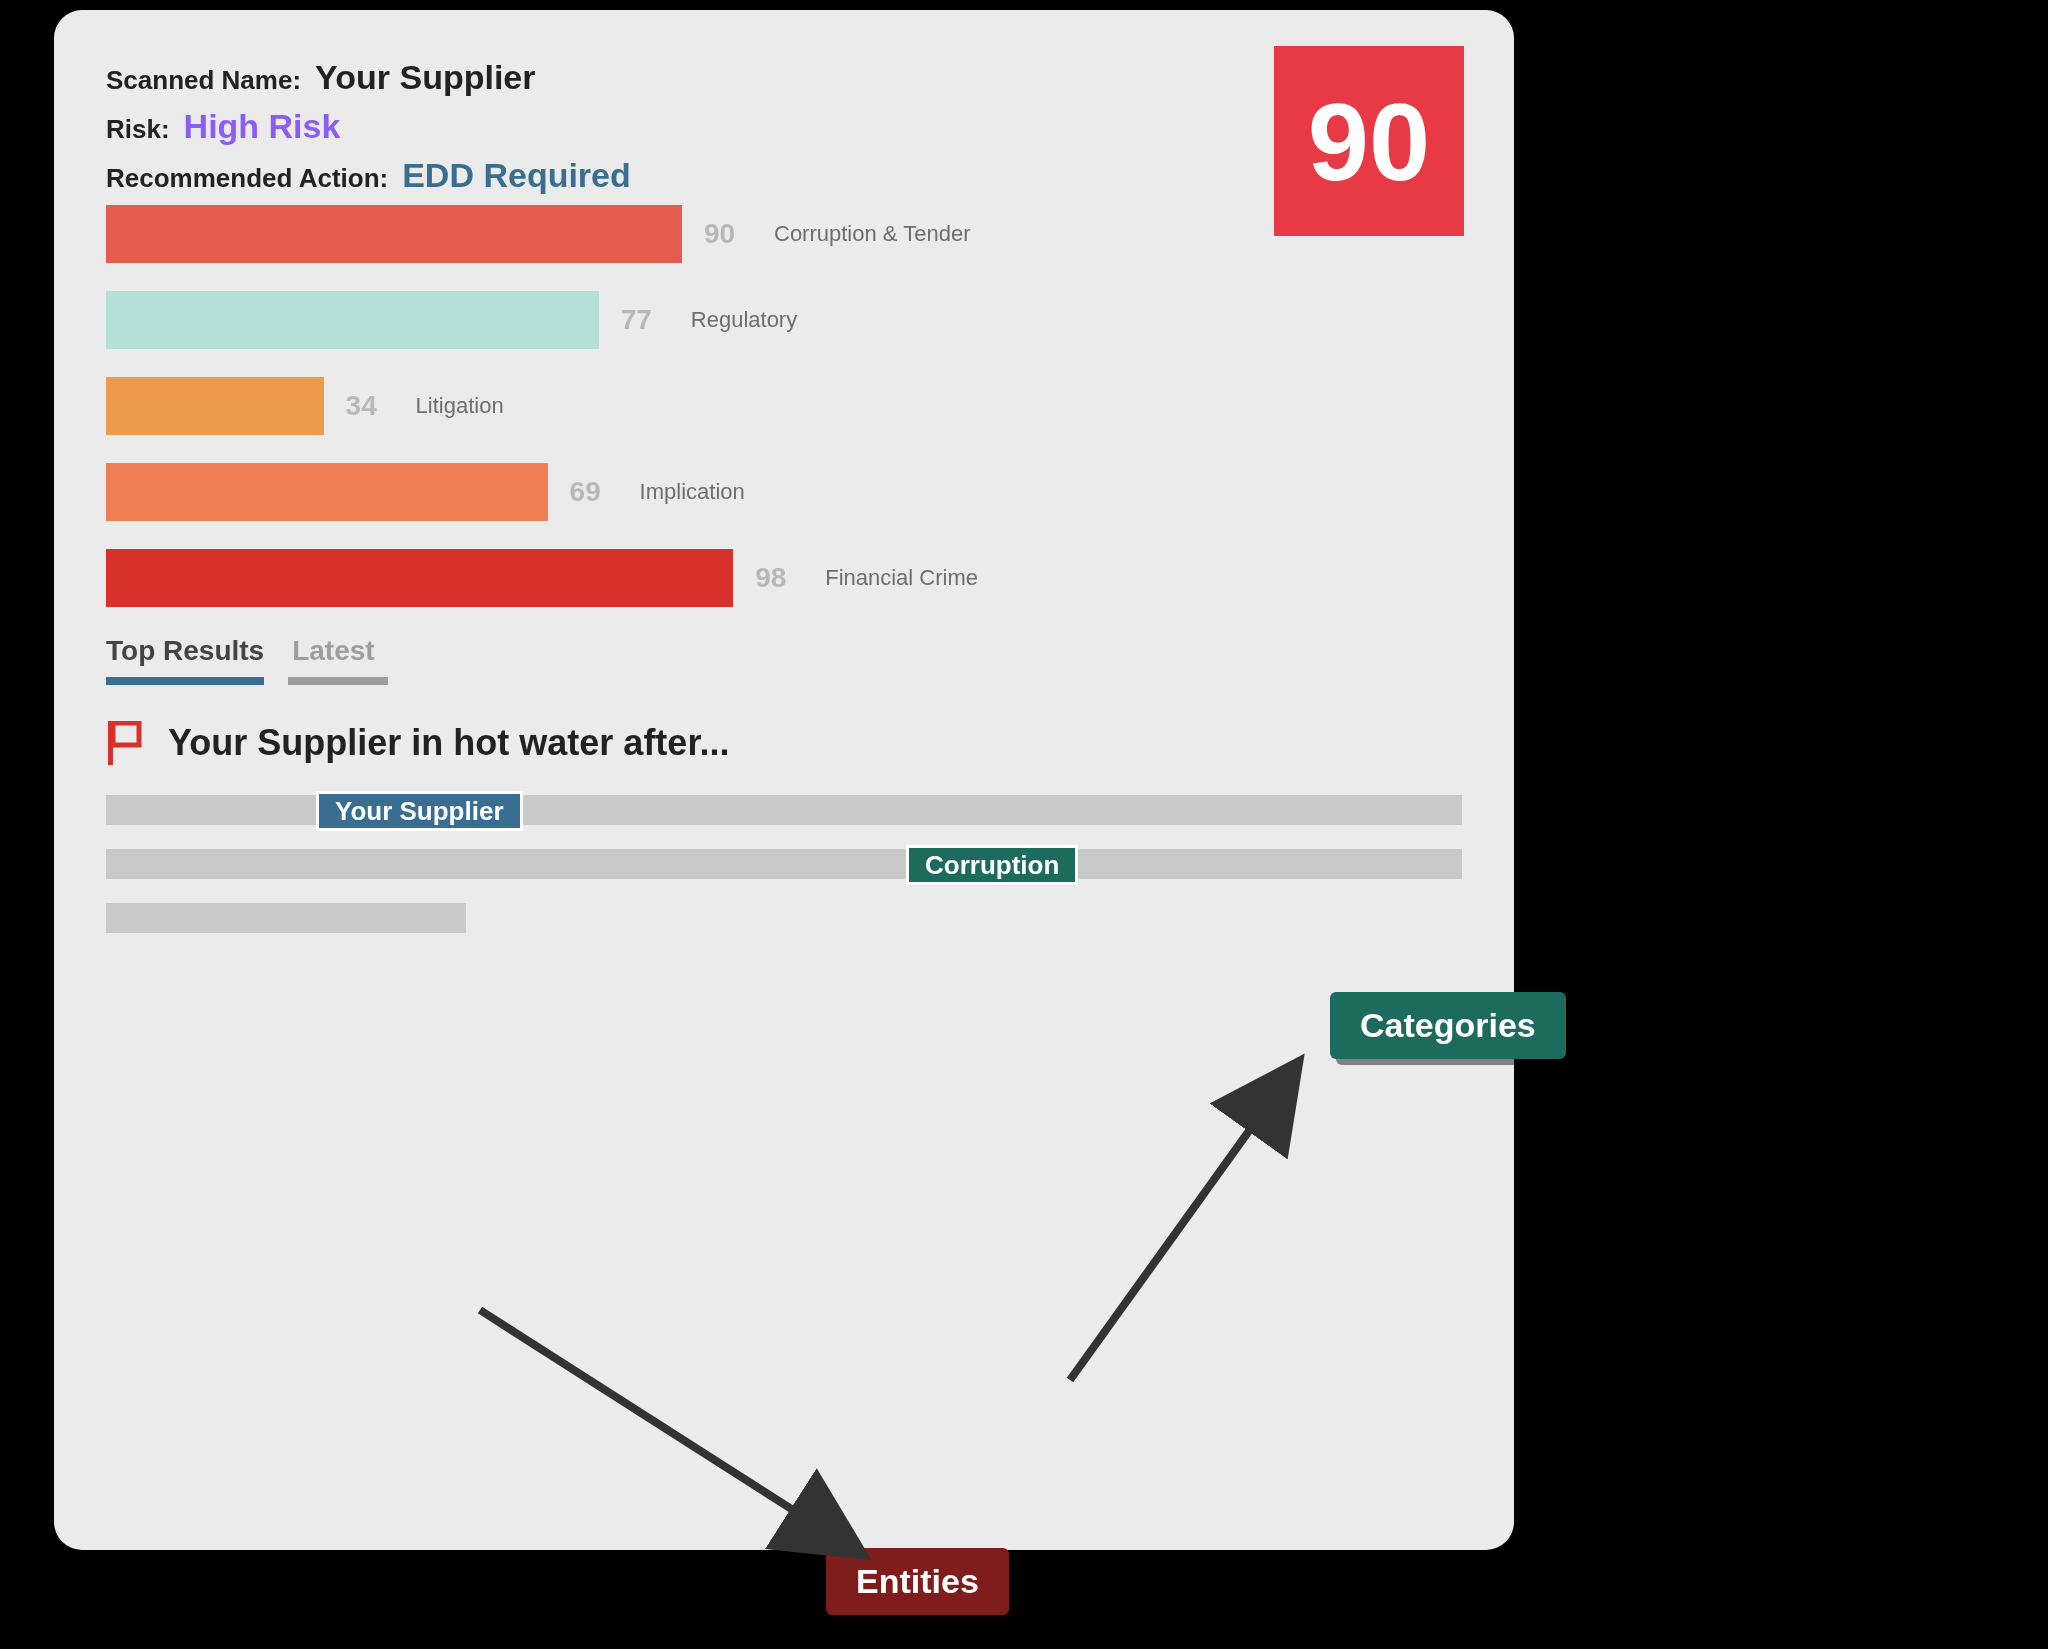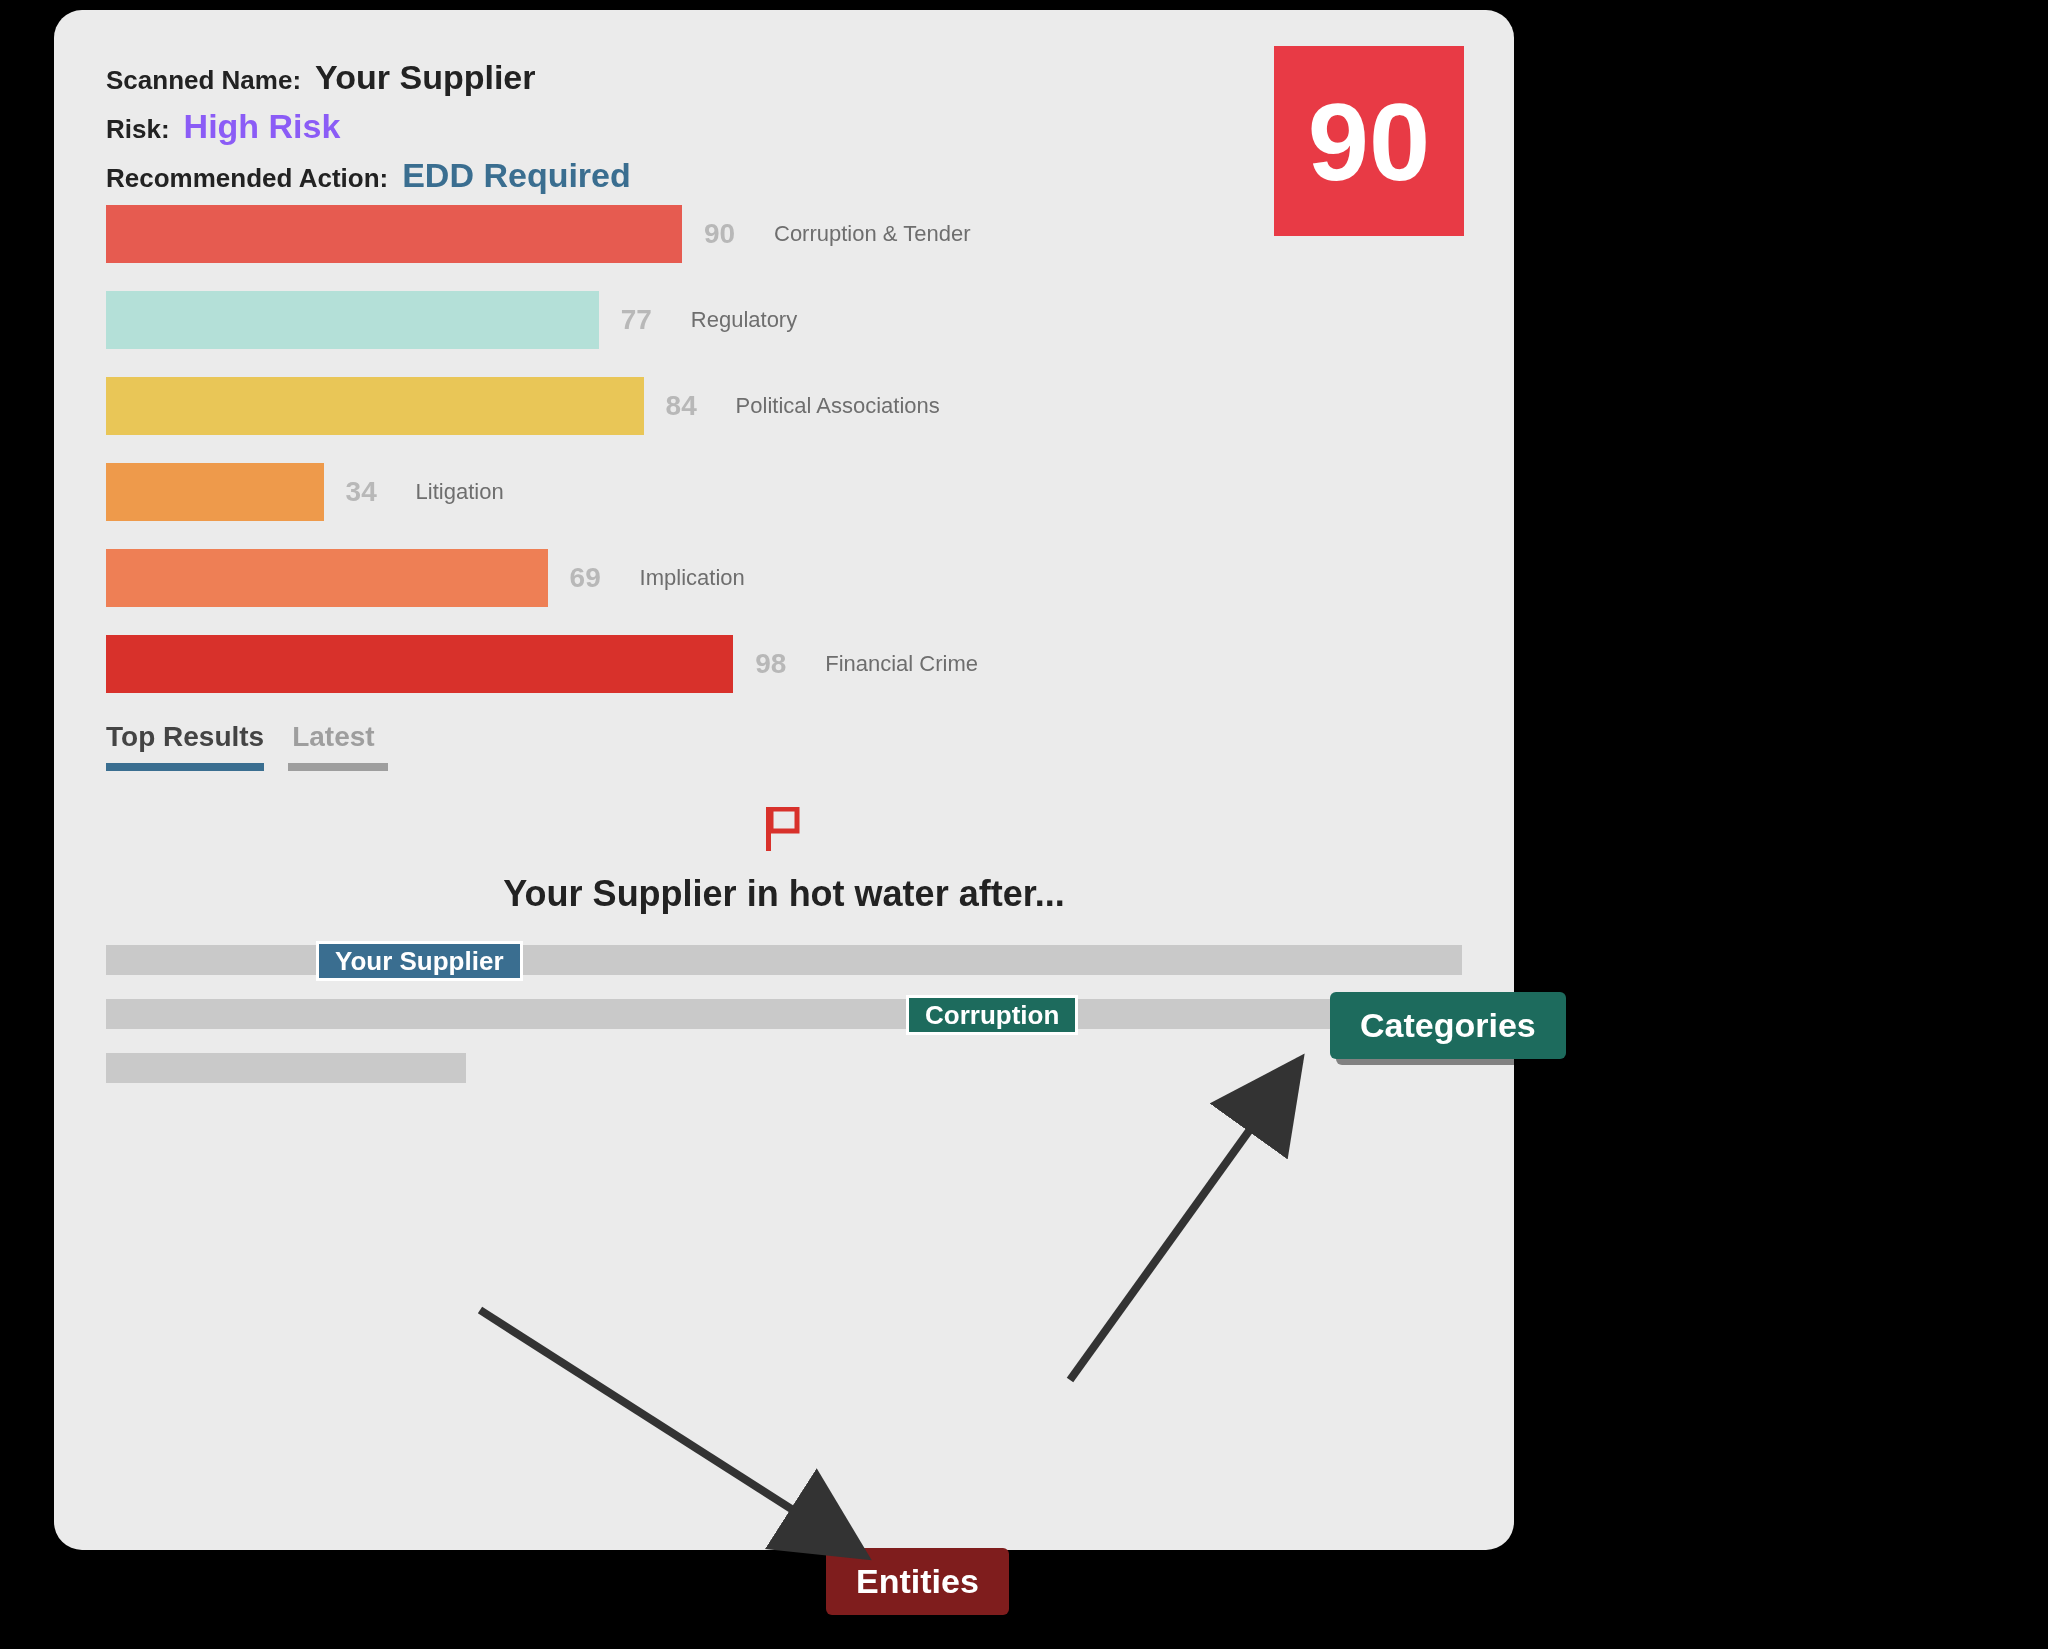--- a/index.html
+++ b/index.html
@@ -60,21 +60,21 @@
   .bar-cat { font-size: 22px; color: #6e6e6e; margin-left: 22px; }
 
   
   .tabs { display: flex; gap: 28px; margin-top: 8px; position: relative; }
   .tab { font-size: 28px; font-weight: 600; color: #9e9e9e; padding-bottom: 10px; cursor: pointer; }
   .tab.active { color: #444; font-weight: 800; border-bottom: 8px solid #3a6e90; }
   .tab-underline-grey { position: absolute; left: 182px; bottom: 0; width: 100px; height: 8px; background: #9e9e9e; }
 
   
   .article { margin-top: 36px; }
-  .article-head { display: flex; align-items: center; gap: 22px; margin-bottom: 30px; flex-direction: column; }
+  .article-head { display: flex; align-items: center; gap: 22px; margin-bottom: 30px; }
   .article-title { font-size: 36px; font-weight: 800; color: #222; }
   .flag-icon { width: 40px; height: 44px; }
 
   .placeholder-line { position: relative; height: 30px; background: #c9c9c9; border-radius: 0; margin-bottom: 24px; }
   .placeholder-line.short { width: 360px; }
 
   .pill {
     position: absolute;
     top: -4px;
     height: 40px;
@@ -137,25 +137,20 @@
         <div class="bar" style="width: 576px; background: rgb(230, 91, 80);"></div>
         <span class="bar-val">90</span>
         <span class="bar-cat">Corruption &amp; Tender</span>
       </div>
       <div class="bar-row">
         <div class="bar" style="width: 492.8px; background: rgb(180, 224, 216);"></div>
         <span class="bar-val">77</span>
         <span class="bar-cat">Regulatory</span>
       </div>
       <div class="bar-row">
-        <div class="bar" style="width: 537.6px; background: rgb(233, 198, 87);"></div>
-        <span class="bar-val">84</span>
-        <span class="bar-cat">Political Associations</span>
-      </div>
-      <div class="bar-row">
         <div class="bar" style="width: 217.6px; background: rgb(238, 154, 75);"></div>
         <span class="bar-val">34</span>
         <span class="bar-cat">Litigation</span>
       </div>
       <div class="bar-row">
         <div class="bar" style="width: 441.6px; background: rgb(238, 127, 85);"></div>
         <span class="bar-val">69</span>
         <span class="bar-cat">Implication</span>
       </div>
       <div class="bar-row">

